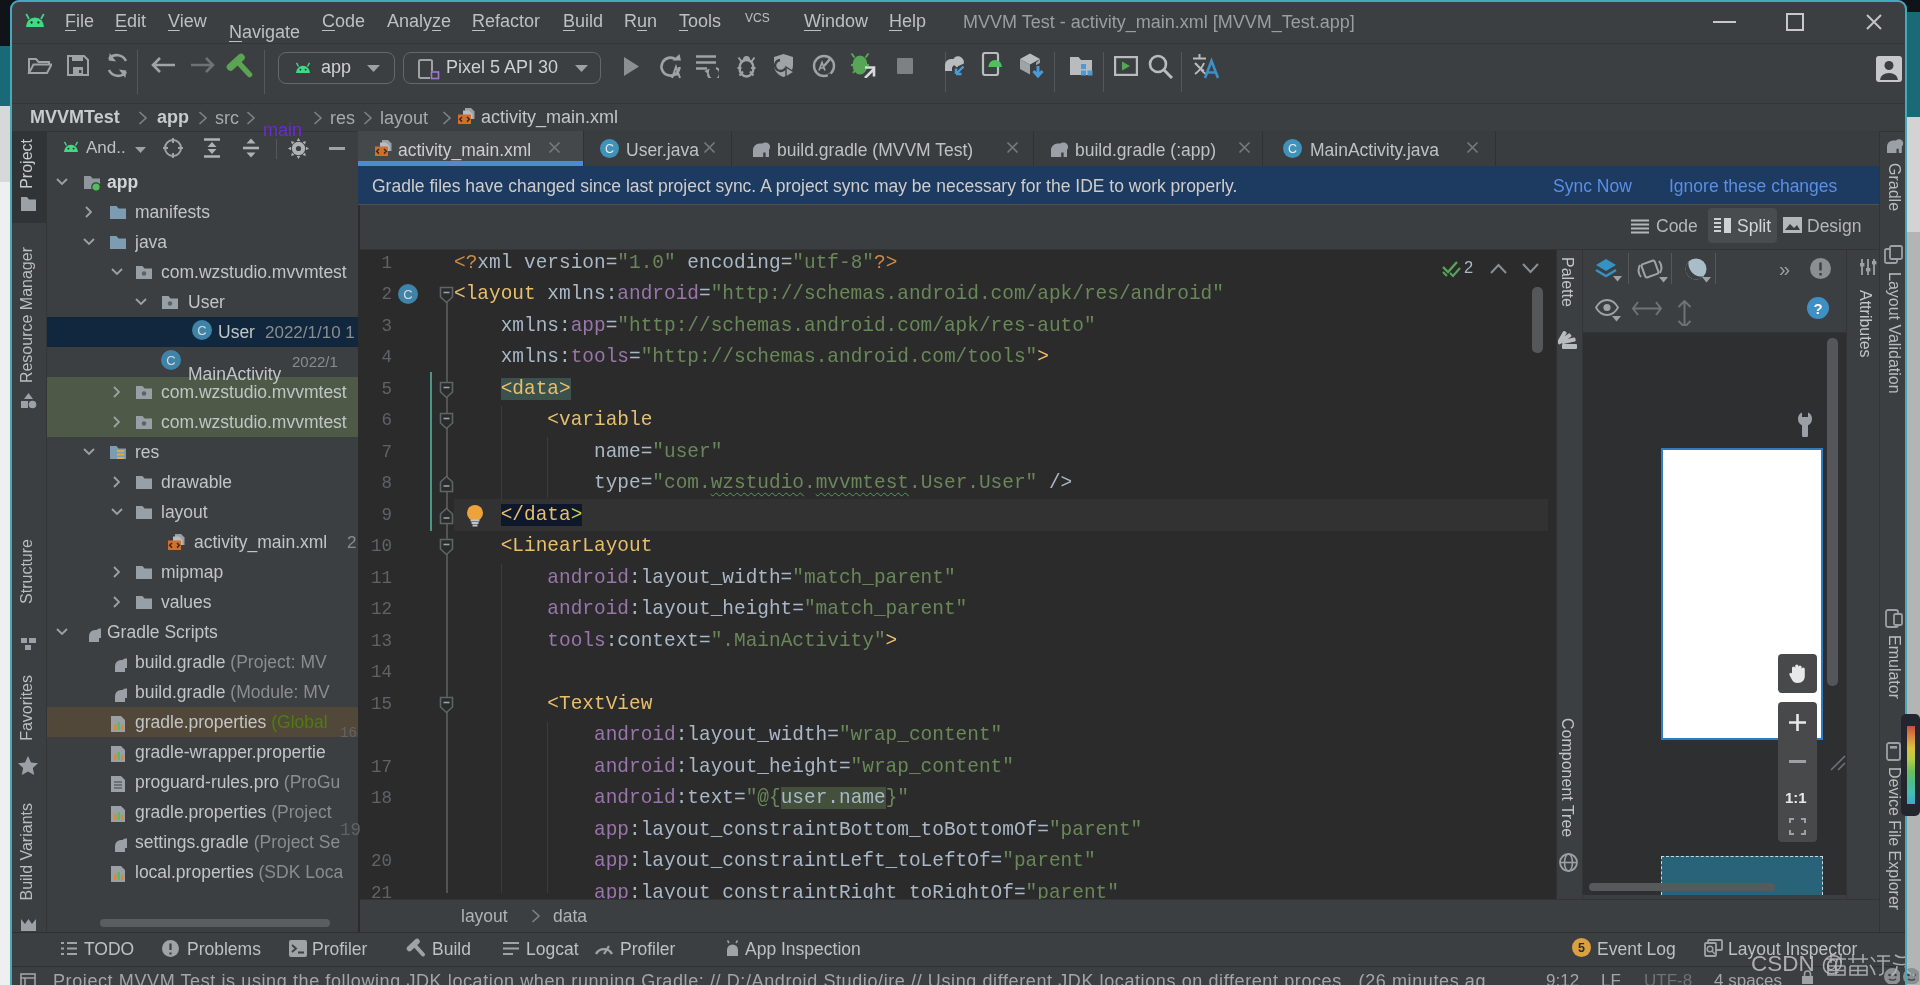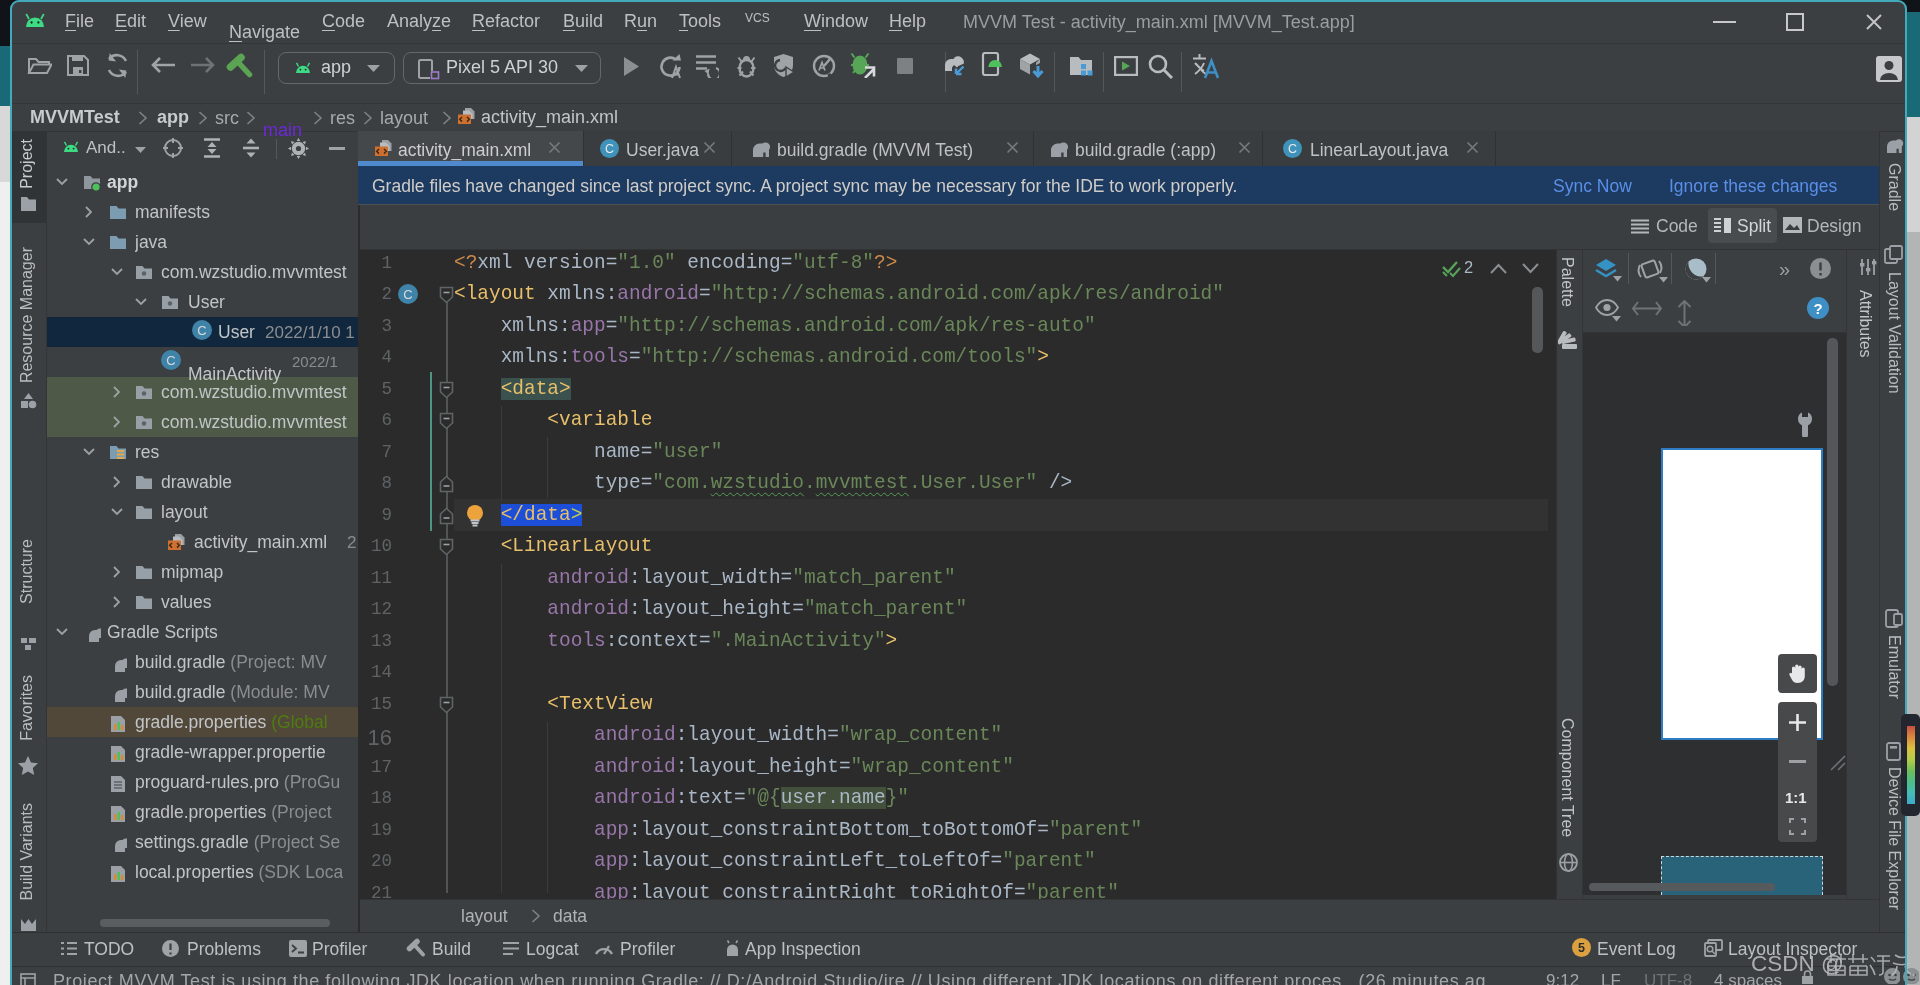--- a/index.html
+++ b/index.html
@@ -490,21 +490,21 @@
     <circle cx="16.5" cy="7" r="4.6" fill="#9aa0a6"></circle>
   </svg>
 <div class="a" style="left:1075px;top:140px;white-space:pre;color:#bfc2c4;font-size:17.5px">build.gradle (:app)</div>
 <svg class="a" style="left:1238px;top:141px;" width="13" height="13" viewBox="0 0 13 13">
     <path d="M1.5 1.5 L11.5 11.5 M11.5 1.5 L1.5 11.5" stroke="#75797b" stroke-width="1.7"></path>
   </svg>
 <svg class="a" style="left:1283px;top:139px;" width="19" height="19" viewBox="0 0 19 19">
     <circle cx="9.5" cy="9.5" r="9.5" fill="#3f93ba"></circle>
     <text x="9.5" y="14" font-size="12.5" fill="#e8eaeb" text-anchor="middle" font-family="Liberation Sans">C</text>
   </svg>
-<div class="a" style="left:1310px;top:140px;white-space:pre;color:#bfc2c4;font-size:17.5px">LinearLayout.java</div>
+<div class="a" style="left:1310px;top:140px;white-space:pre;color:#bfc2c4;font-size:17.5px">MainActivity.java</div>
 <svg class="a" style="left:1466px;top:141px;" width="13" height="13" viewBox="0 0 13 13">
     <path d="M1.5 1.5 L11.5 11.5 M11.5 1.5 L1.5 11.5" stroke="#75797b" stroke-width="1.7"></path>
   </svg>
 <div class="a" style="left:372px;top:176px;white-space:pre;color:#d0cdc9;font-size:17.5px">Gradle files have changed since last project sync. A project sync may be necessary for the IDE to work properly.</div>
 <div class="a" style="left:1553px;top:176px;white-space:pre;color:#5a8fe8;font-size:17.5px">Sync Now</div>
 <div class="a" style="left:1669px;top:176px;white-space:pre;color:#5a8fe8;font-size:17.5px">Ignore these changes</div>
 <svg class="a" style="left:1631px;top:219px;" width="18" height="15" viewBox="0 0 18 15">
     <path d="M0 1.5 h18 M0 5.5 h18 M0 9.5 h18 M0 13.5 h18" stroke="#b4b7b9" stroke-width="2"></path>
   </svg>
 <div class="a" style="left:1656px;top:216px;white-space:pre;color:#b4b7b9;font-size:17.5px">Code</div>
@@ -535,24 +535,24 @@
 <div class="a" style="left:340px;top:410.0px;width:52px;text-align:right;color:#606366;font-size:17.5px;font-family:'Liberation Mono',monospace">6</div>
 <div class="a" style="left:340px;top:441.5px;width:52px;text-align:right;color:#606366;font-size:17.5px;font-family:'Liberation Mono',monospace">7</div>
 <div class="a" style="left:340px;top:473.0px;width:52px;text-align:right;color:#606366;font-size:17.5px;font-family:'Liberation Mono',monospace">8</div>
 <div class="a" style="left:340px;top:504.5px;width:52px;text-align:right;color:#606366;font-size:17.5px;font-family:'Liberation Mono',monospace">9</div>
 <div class="a" style="left:340px;top:536.0px;width:52px;text-align:right;color:#606366;font-size:17.5px;font-family:'Liberation Mono',monospace">10</div>
 <div class="a" style="left:340px;top:567.5px;width:52px;text-align:right;color:#606366;font-size:17.5px;font-family:'Liberation Mono',monospace">11</div>
 <div class="a" style="left:340px;top:599.0px;width:52px;text-align:right;color:#606366;font-size:17.5px;font-family:'Liberation Mono',monospace">12</div>
 <div class="a" style="left:340px;top:630.5px;width:52px;text-align:right;color:#606366;font-size:17.5px;font-family:'Liberation Mono',monospace">13</div>
 <div class="a" style="left:340px;top:662.0px;width:52px;text-align:right;color:#606366;font-size:17.5px;font-family:'Liberation Mono',monospace">14</div>
 <div class="a" style="left:340px;top:693.5px;width:52px;text-align:right;color:#606366;font-size:17.5px;font-family:'Liberation Mono',monospace">15</div>
-<div class="a" style="left:340px;top:725.0px;width:52px;text-align:right;color:#606366;font-size:22px;font-family:Liberation Sans, sans-serif">16</div>
+<div class="a" style="left:340px;top:725.0px;width:52px;color:#606366;font-size:14px;font-family:Liberation Mono, monospace">16</div>
 <div class="a" style="left:340px;top:756.5px;width:52px;text-align:right;color:#606366;font-size:17.5px;font-family:'Liberation Mono',monospace">17</div>
 <div class="a" style="left:340px;top:788.0px;width:52px;text-align:right;color:#606366;font-size:17.5px;font-family:'Liberation Mono',monospace">18</div>
-<div class="a" style="left:340px;top:819.5px;width:52px;text-align:right;color:#606366;font-size:17.5px;font-family:'Liberation Mono',monospace">19</div>
+<div class="a" style="left:340px;top:819.5px;width:52px;text-align:left;color:#606366;font-size:17.5px;font-family:'Liberation Mono',monospace">19</div>
 <div class="a" style="left:340px;top:851.0px;width:52px;text-align:right;color:#606366;font-size:17.5px;font-family:'Liberation Mono',monospace">20</div>
 <div class="a" style="left:340px;top:882.5px;width:52px;text-align:right;color:#606366;font-size:17.5px;font-family:'Liberation Mono',monospace">21</div>
 <svg class="a" style="left:439px;top:286.0px;" width="15" height="18" viewBox="0 0 15 18">
     <path d="M1.5 1.5 h12 v9.5 l-6 5.5 -6-5.5z" fill="#2b2b2b" stroke="#5f6466" stroke-width="1.6"></path>
     <path d="M4.5 6.5 h6" stroke="#9da1a3" stroke-width="1.6"></path>
   </svg>
 <svg class="a" style="left:439px;top:380.5px;" width="15" height="18" viewBox="0 0 15 18">
     <path d="M1.5 1.5 h12 v9.5 l-6 5.5 -6-5.5z" fill="#2b2b2b" stroke="#5f6466" stroke-width="1.6"></path>
     <path d="M4.5 6.5 h6" stroke="#9da1a3" stroke-width="1.6"></path>
   </svg>
@@ -585,21 +585,21 @@
     <path d="M5.5 16.5 h9 M6.5 19 h7 M7.5 21.5 h5" stroke="#c0c5c7" stroke-width="1.9"></path>
   </svg>
 <pre class="a" style="left:454px;top:247.5px;font-size:19.45px;line-height:31.5px;color:#a9b7c6"><span style="color:#cc8949">&lt;?</span><span style="color:#a9b7c6">xml version=</span><span style="color:#6a8759">"1.0"</span><span style="color:#a9b7c6"> encoding=</span><span style="color:#6a8759">"utf-8"</span><span style="color:#cc8949">?&gt;</span>
 <span style="color:#e8bf6a">&lt;layout</span><span style="color:#a9b7c6"> xmlns:</span><span style="color:#9876aa">android</span><span style="color:#a9b7c6">=</span><span style="color:#6a8759">"http://schemas.android.com/apk/res/android"</span>
     <span style="color:#a9b7c6">xmlns:</span><span style="color:#9876aa">app</span><span style="color:#a9b7c6">=</span><span style="color:#6a8759">"http://schemas.android.com/apk/res-auto"</span>
     <span style="color:#a9b7c6">xmlns:</span><span style="color:#9876aa">tools</span><span style="color:#a9b7c6">=</span><span style="color:#6a8759">"http://schemas.android.com/tools"</span><span style="color:#e8bf6a">&gt;</span>
     <span style="color:#e8bf6a;background:#3b514d">&lt;data&gt;</span>
         <span style="color:#e8bf6a">&lt;variable</span>
             <span style="color:#a9b7c6">name=</span><span style="color:#6a8759">"user"</span>
             <span style="color:#a9b7c6">type=</span><span style="color:#6a8759">"com.<span style="text-decoration:underline wavy #559a56 1px;text-underline-offset:4px">wzstudio</span>.<span style="text-decoration:underline wavy #559a56 1px;text-underline-offset:4px">mvvmtest</span>.User.User"</span><span style="color:#a9b7c6"> /&gt;</span>
-    <span style="background:#1d4ed8"><span style="color:#e8bf6a">&lt;/data</span><span style="color:#c8d049">&gt;</span></span>
+    <span style="background:#0f172a"><span style="color:#e8bf6a">&lt;/data</span><span style="color:#c8d049">&gt;</span></span>
     <span style="color:#e8bf6a">&lt;LinearLayout</span>
         <span style="color:#9876aa">android</span><span style="color:#a9b7c6">:layout_width=</span><span style="color:#6a8759">"match_parent"</span>
         <span style="color:#9876aa">android</span><span style="color:#a9b7c6">:layout_height=</span><span style="color:#6a8759">"match_parent"</span>
         <span style="color:#9876aa">tools</span><span style="color:#a9b7c6">:context=</span><span style="color:#6a8759">".MainActivity"</span><span style="color:#e8bf6a">&gt;</span>
 
         <span style="color:#e8bf6a">&lt;TextView</span>
             <span style="color:#9876aa">android</span><span style="color:#a9b7c6">:layout_width=</span><span style="color:#6a8759">"wrap_content"</span>
             <span style="color:#9876aa">android</span><span style="color:#a9b7c6">:layout_height=</span><span style="color:#6a8759">"wrap_content"</span>
             <span style="color:#9876aa">android</span><span style="color:#a9b7c6">:text=</span><span style="color:#6a8759">"@{</span><span style="color:#a9b7c6;background:#42503c">user.name</span><span style="color:#6a8759">}"</span>
             <span style="color:#9876aa">app</span><span style="color:#a9b7c6">:layout_constraintBottom_toBottomOf=</span><span style="color:#6a8759">"parent"</span>

